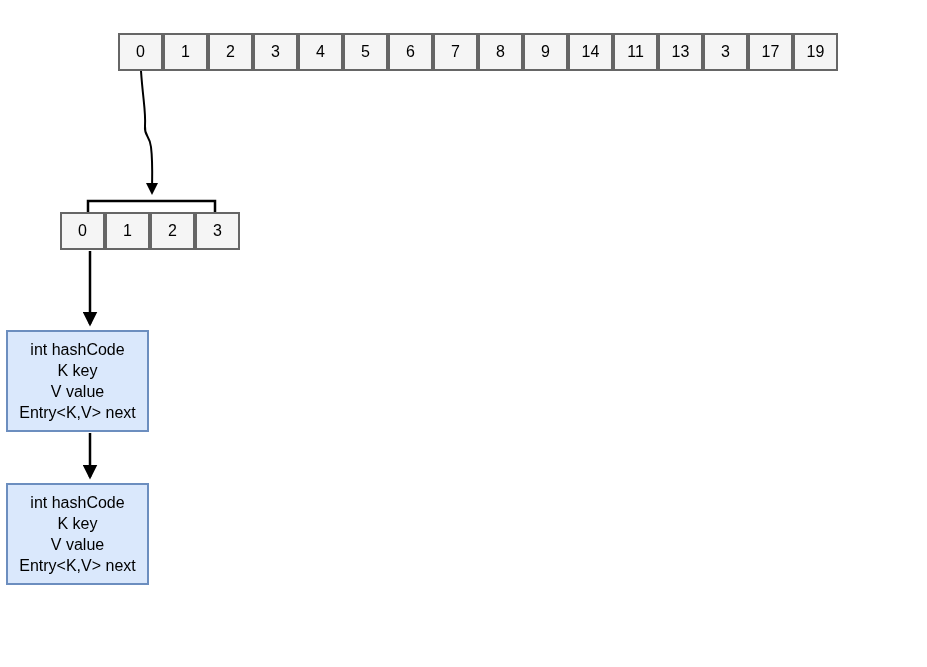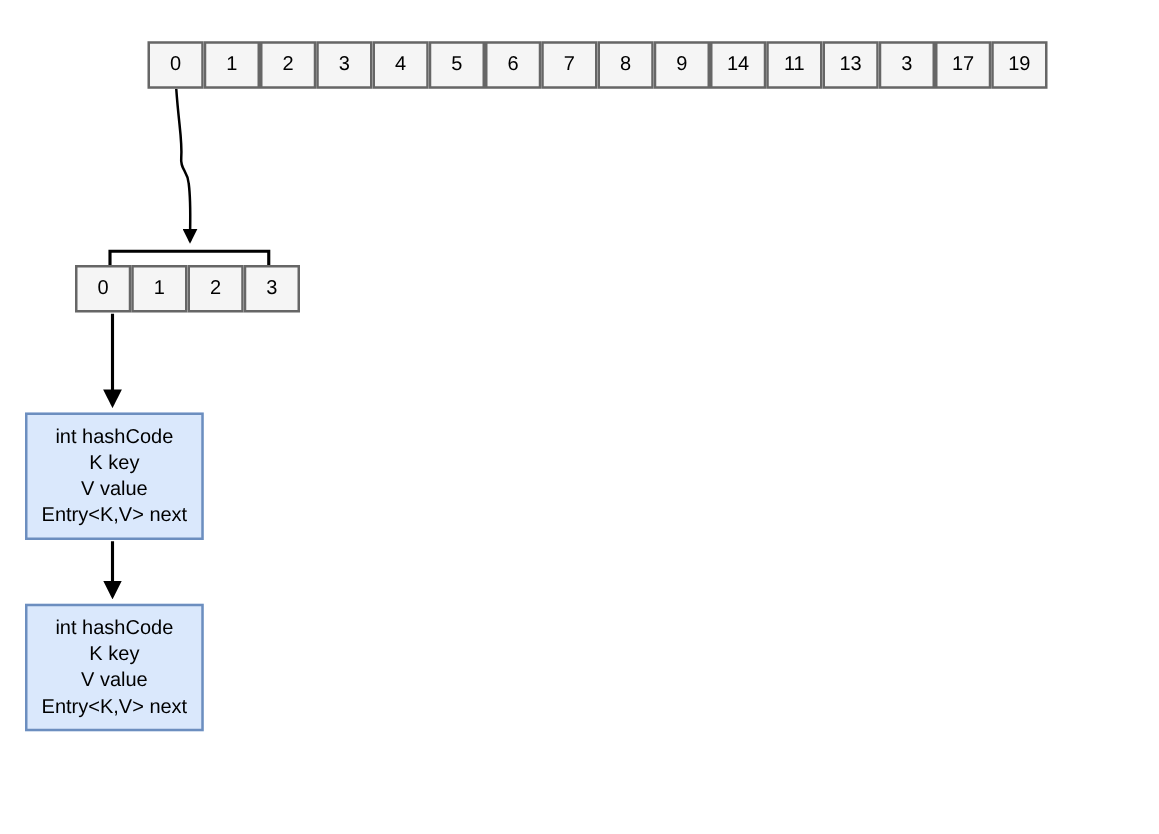--- a/index.html
+++ b/index.html
@@ -46,21 +46,21 @@
     display: flex;
     align-items: center;
     justify-content: center;
     font-size: 16px;
     color: var(--text);
   }
   .top-array { left: 118px; top: 33px; }
   .bucket-array { left: 60px; top: 212px; }
   .entry-box {
     position: absolute;
-    left: 20px;
+    left: 6px;
     width: 143px;
     height: 102px;
     background: var(--entry-fill);
     border: 2px solid var(--entry-stroke);
     display: flex;
     flex-direction: column;
     align-items: center;
     justify-content: center;
     font-size: 16px;
     line-height: 21px;

